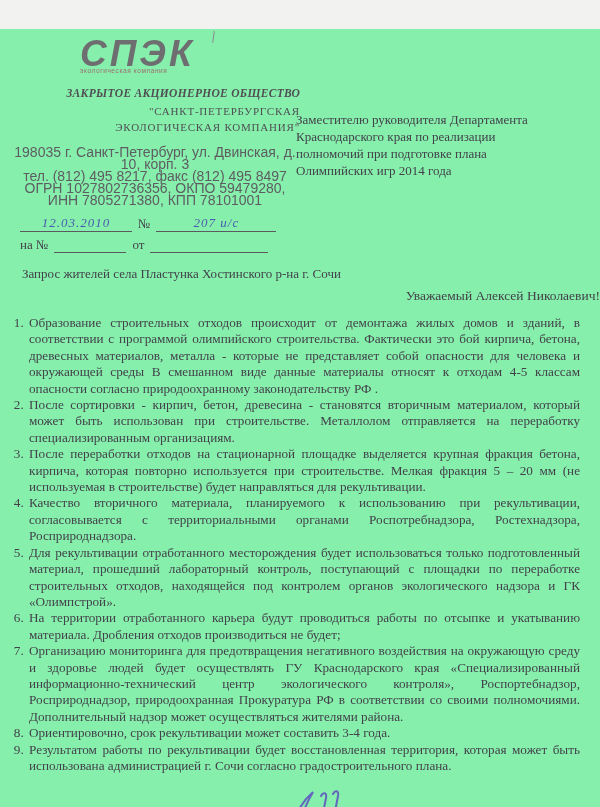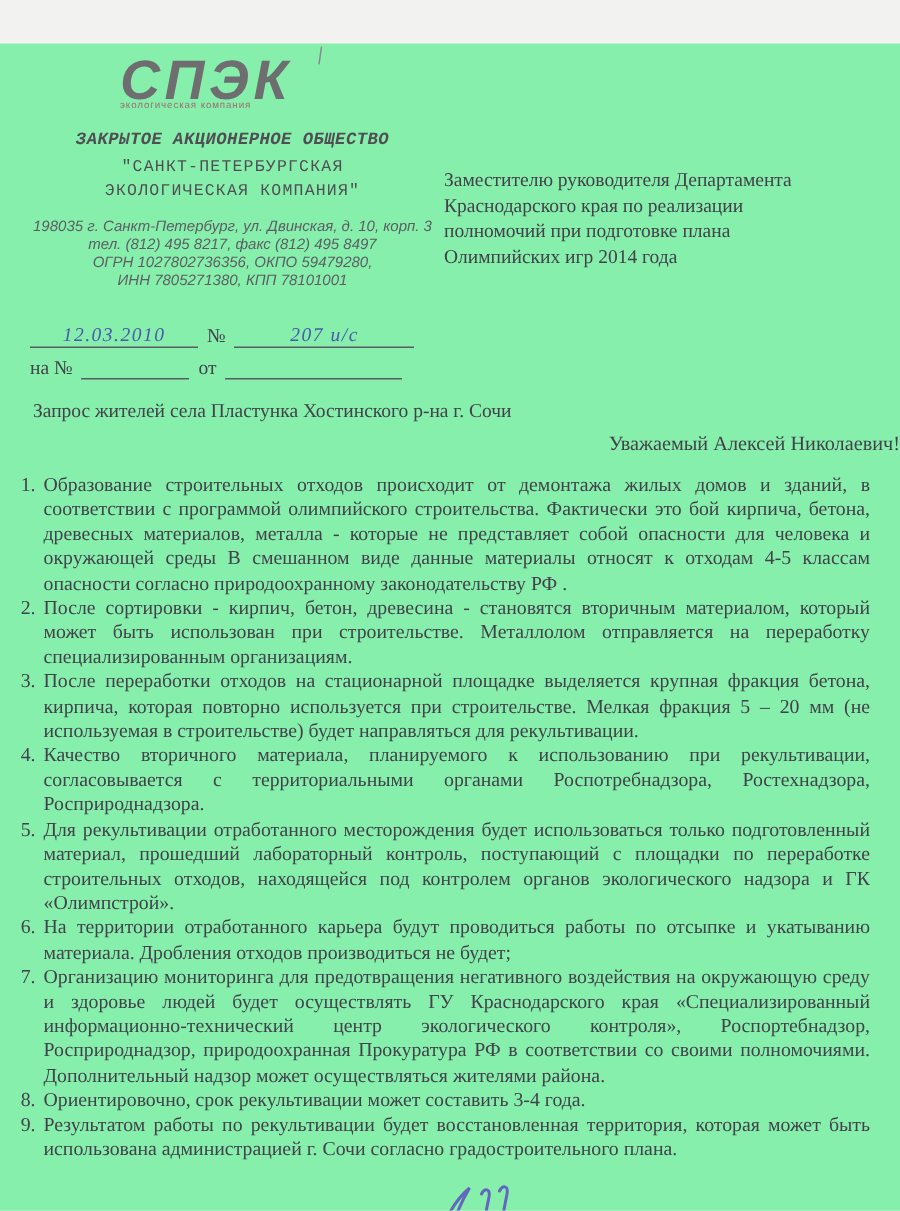--- a/index.html
+++ b/index.html
@@ -31,36 +31,35 @@
     font-size: 6.5px; letter-spacing: 0.6px;
     color: #9c6f6f;
   }
   .logo-antenna {
     position: absolute; left: 133px; top: -2px;
     width: 1px; height: 12px; background: #8a8a8d;
     transform: rotate(8deg);
   }
   .org-block {
     position: absolute; left: 10px; top: 58px; width: 290px;
-    text-align: center;
-    font-family: Liberation Mono, monospace;
+    text-align: right;
+    font-family: Liberation Serif, serif;
     color: #4f4f53;
   }
   .org-type {
     font-weight: bold; font-style: italic;
     font-size: 11.5px; letter-spacing: 0.3px;
     margin-bottom: 6px;
   }
   .org-name { font-size: 11px; letter-spacing: 0.8px; margin-bottom: 4px; }
   .addr-block {
     position: absolute; left: 10px; top: 117px; width: 290px;
     text-align: center;
     font-family: "Liberation Sans", sans-serif;
-    font-style: italic;
-    font-size: 10px; line-height: 12px;
+    font-size: 14px; line-height: 12px;
     color: #5d5d62;
   }
   
   .ref-block {
     position: absolute; left: 20px; top: 186px; width: 280px;
     font-size: 13px; color: #42424a;
   }
   .ref-row { display: flex; align-items: flex-end; margin-bottom: 5px; }
   .hand {
     font-style: italic;

